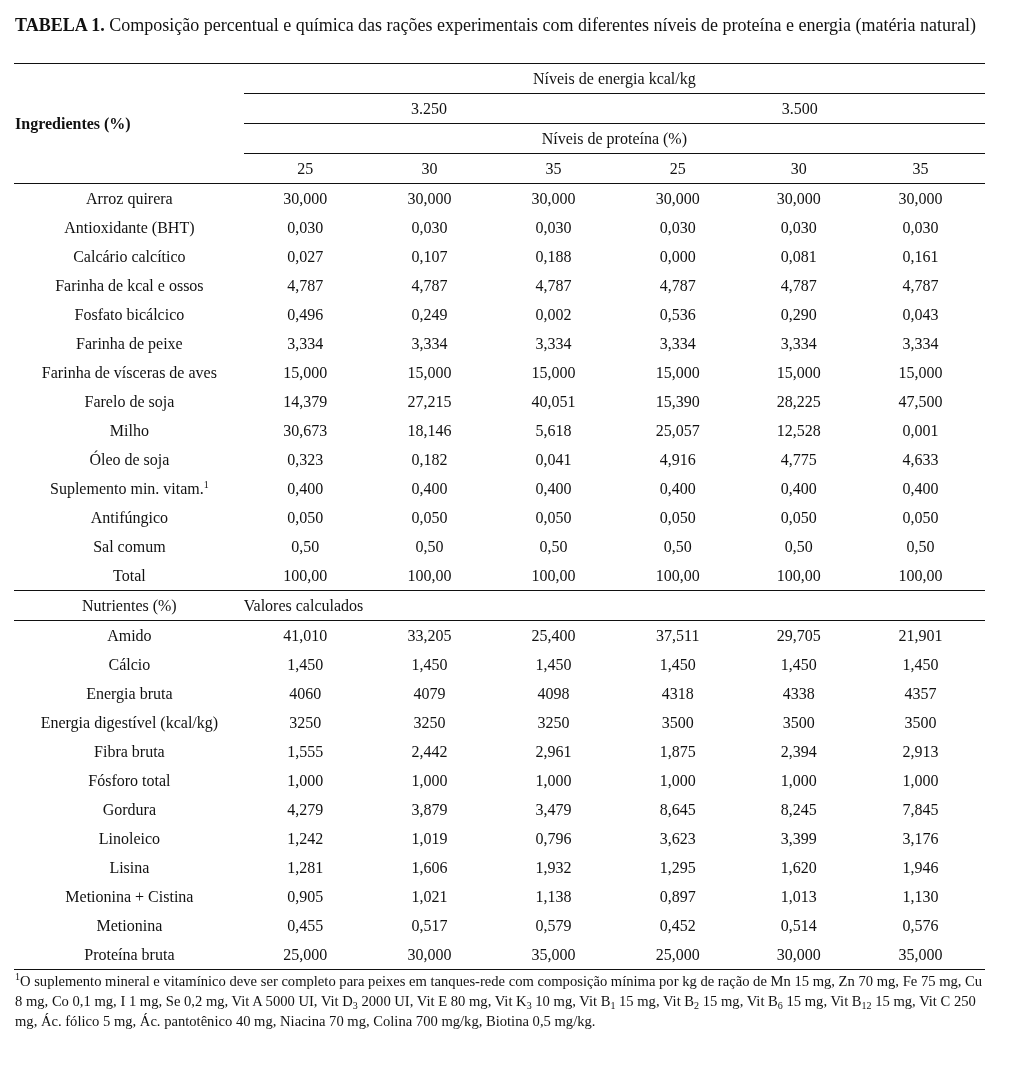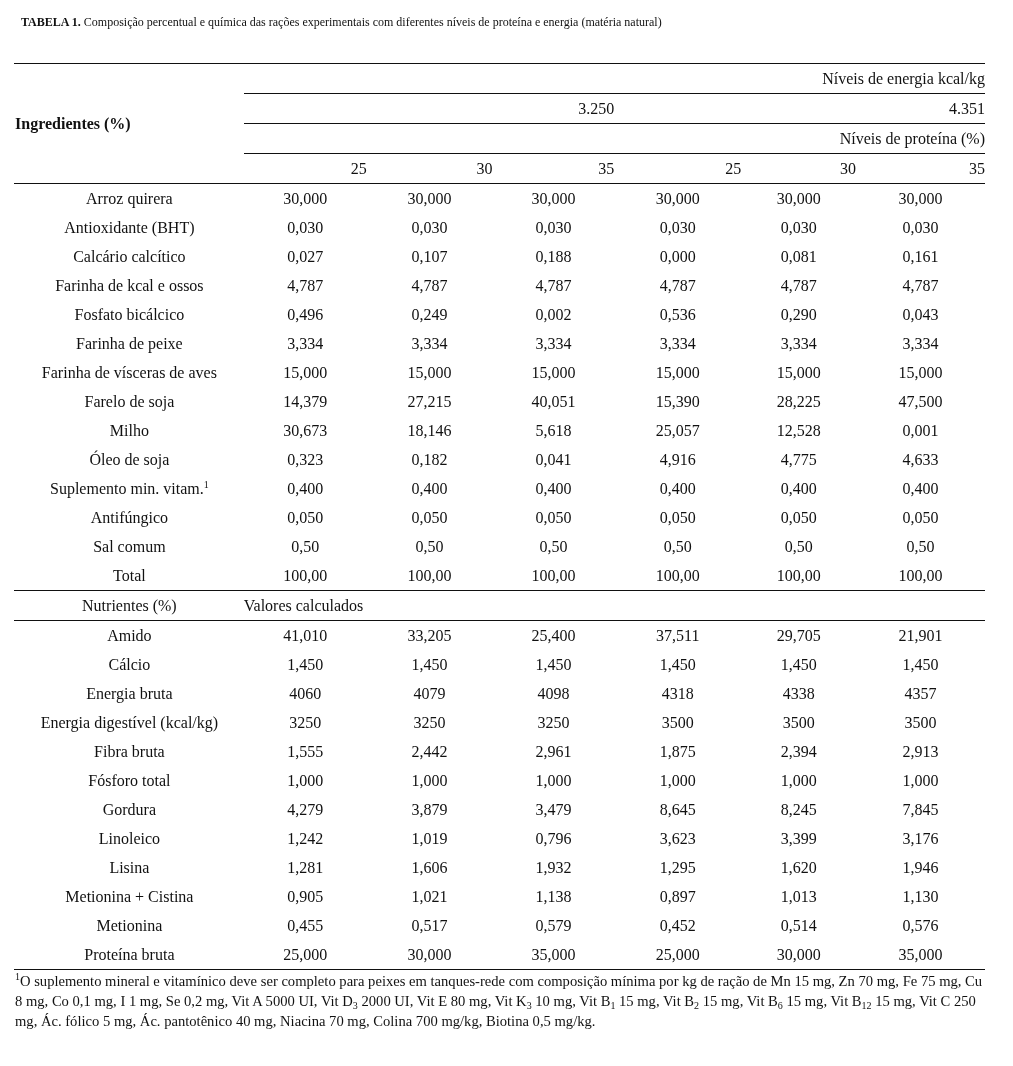--- a/index.html
+++ b/index.html
@@ -1,48 +1,48 @@
 <!DOCTYPE html>
 <html><head>
 <meta charset="utf-8">
 <style>
   html, body { margin: 0; padding: 0; background: #ffffff; }
   body { width: 1013px; height: 1066px; position: relative; font-family: "Liberation Serif", "DejaVu Serif", serif; color: #111; font-size: 16px; }
-  .caption { position: absolute; left: 21px; top: 15px; font-size: 12px; white-space: nowrap; }
+  .caption { position: absolute; left: 15px; top: 15px; font-size: 18px; white-space: nowrap; }
   .caption b { font-weight: bold; }
   table { position: absolute; left: 14px; top: 63px; width: 971px; border-collapse: collapse; }
   td, th { padding: 0; font-weight: normal; height: 29px; line-height: 29px; }
   .colfirst { width: 229px; text-align: center; padding-left: 1px; }
   .num { text-align: center; width: 123px; }
   .num.c1 { width: 123px; } .num.c2 { width: 126px; } .num.c3 { width: 122px; }
   .num.c4 { width: 127px; } .num.c5 { width: 115px; } .num.c6 { width: 129px; }
   .top-rule { border-top: 1.5px solid #111; }
   .rule { border-bottom: 1.5px solid #111; }
-  .hdr td { text-align: right; }
+  .hdr td { text-align: center; }
   sup { font-size: 10px; vertical-align: 6px; line-height: 0; }
   sub { font-size: 10px; vertical-align: -3px; line-height: 0; }
   .footnote { position: absolute; left: 15px; top: 971px; width: 975px; font-size: 14.6px; line-height: 20px; }
 </style>
 </head>
 <body>
 
 <div class="caption">
   <b>TABELA 1.</b>
   <span>Composição percentual e química das rações experimentais com diferentes níveis de proteína e energia (matéria natural)</span>
 </div>
 
 <table>
   <tbody id="tbody">
     <tr class="hdr">
       <td class="colfirst top-rule" rowspan="4" style="text-align: left; border-bottom: 1.5px solid rgb(17, 17, 17); font-weight: bold;">Ingredientes (%)</td>
       <td class="top-rule rule" colspan="6">Níveis de energia kcal/kg</td>
     </tr>
     <tr class="hdr">
       <td class="rule" colspan="3">3.250</td>
-      <td class="rule" colspan="3">4.351</td>
+      <td class="rule" colspan="3">3.500</td>
     </tr>
     <tr class="hdr">
       <td class="rule" colspan="6">Níveis de proteína (%)</td>
     </tr>
     <tr class="hdr">
       <td class="num c1" style="border-bottom: 1.5px solid rgb(17, 17, 17);">25</td>
       <td class="num c2" style="border-bottom: 1.5px solid rgb(17, 17, 17);">30</td>
       <td class="num c3" style="border-bottom: 1.5px solid rgb(17, 17, 17);">35</td>
       <td class="num c4" style="border-bottom: 1.5px solid rgb(17, 17, 17);">25</td>
       <td class="num c5" style="border-bottom: 1.5px solid rgb(17, 17, 17);">30</td>

